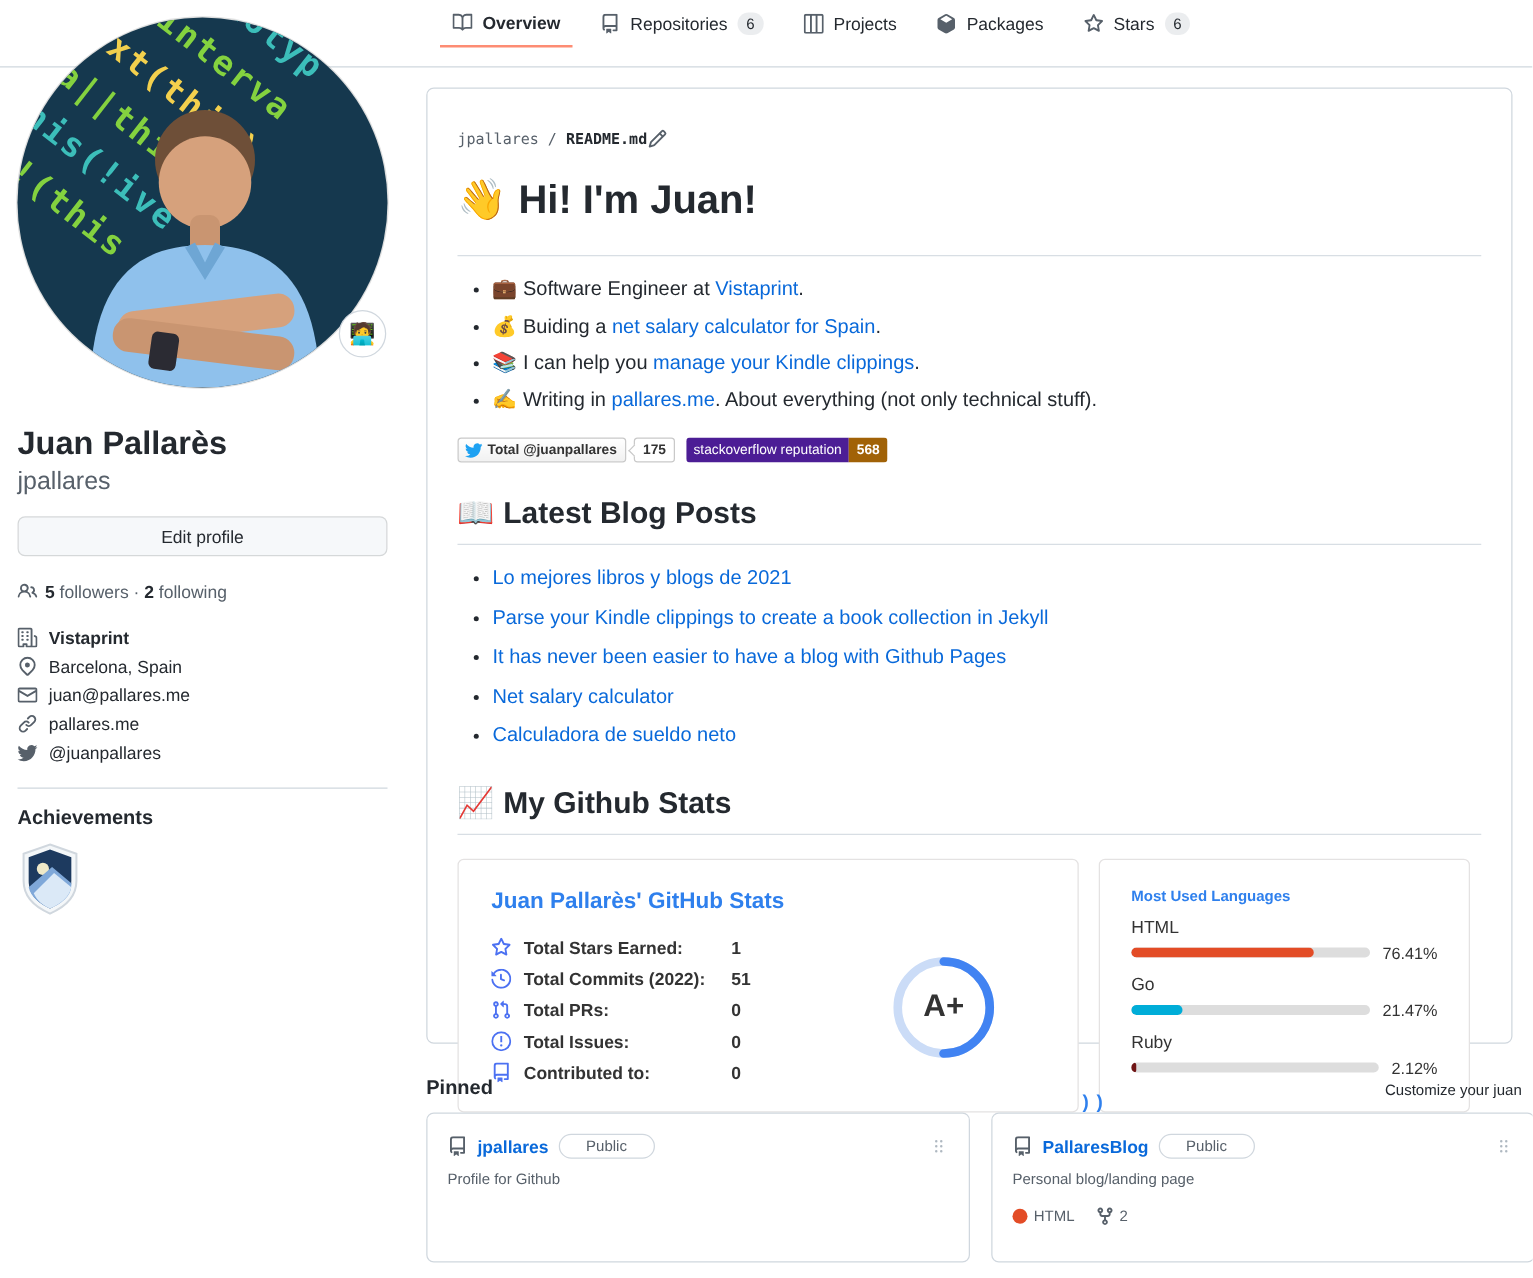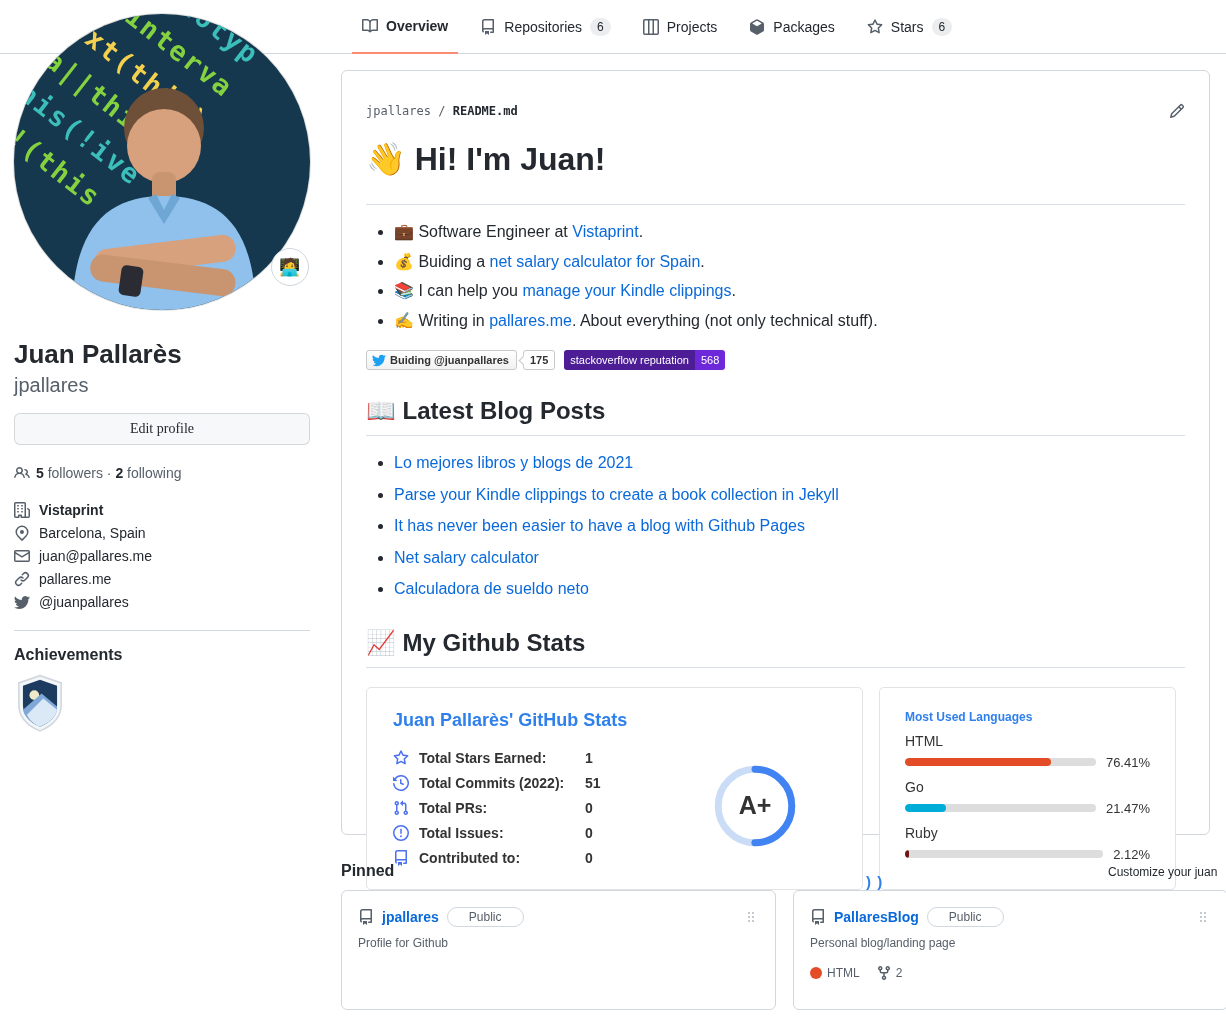--- a/index.html
+++ b/index.html
@@ -8,73 +8,73 @@
     position:relative; overflow:hidden; background:#fff;
     font-family:"Liberation Sans","DejaVu Sans",sans-serif;
     color:#24292f; font-size:14px;
   }
   svg { display:block; }
   .oct { fill:#57606a; }
 
   
   .topnav { position:absolute; top:0; left:0; right:0; height:54px; border-bottom:1px solid #d0d7de; background:#fff; }
   .topnav-inner { margin-left:352px; display:flex; height:54px; }
-  .tab { display:flex; align-items:center; gap:8px; padding:0 10px; margin-right:12px; height:54px; cursor:pointer; font-size:14px; color:#24292f; }
+  .tab { display:flex; align-items:center; gap:8px; padding:0 10px; margin-right:12px; height:38px; cursor:pointer; font-size:14px; color:#24292f; }
   .tab.active { font-weight:700; border-bottom:2px solid #fd8c73; }
   .tab .counter { background:rgba(175,184,193,.25); border-radius:2em; font-size:12px; font-weight:400; line-height:18px; padding:0 7px; color:#24292f; }
 
   
   .sidebar { position:absolute; left:14px; top:14px; width:296px; z-index:5; }
   .avatar-wrap { position:relative; width:296px; height:296px; }
   .avatar { width:296px; height:296px; border-radius:50%; overflow:hidden; position:relative;
             background:#15384e; box-shadow:0 0 0 1px rgba(27,31,36,.15); }
   .code-bg { position:absolute; left:-90px; top:-70px; width:560px;
              transform:rotate(38deg); transform-origin:280px 220px;
              font-family:"DejaVu Sans Mono","Liberation Mono",monospace;
              font-size:27px; font-weight:700; line-height:42px; letter-spacing:2px; white-space:nowrap; opacity:.95; }
   .person { position:absolute; inset:0; }
   .status-btn { position:absolute; right:1px; bottom:24px; width:38px; height:38px; border-radius:50%;
                 background:#fff; border:1px solid #d0d7de; display:flex; align-items:center; justify-content:center;
                 font-size:17px; cursor:pointer; z-index:6; }
   .p-name { margin-top:28px; font-size:26px; font-weight:700; line-height:1.25; color:#24292f; }
   .p-login { font-size:20px; font-weight:300; color:#57606a; line-height:24px; margin-top:2px; }
   .edit-btn { margin-top:16px; width:100%; height:32px; background:#f6f8fa; border:1px solid rgba(27,31,36,.15);
               border-radius:6px; font-size:14px; font-weight:500; color:#24292f; cursor:pointer;
-              font-family:Liberation Serif, serif; }
+              font-family:Liberation Sans, sans-serif; }
   .follow-row { margin-top:20px; display:flex; align-items:center; gap:6px; font-size:14px; color:#57606a; }
   .follow-row b { color:#24292f; font-weight:600; }
   .vcard { margin-top:18px; list-style:none; }
   .vcard li { display:flex; align-items:center; gap:9px; padding:3.5px 0; font-size:14px; color:#24292f; }
   .vcard li.org { font-weight:600; }
   .sb-divider { border:none; border-top:1px solid #d0d7de; margin-top:16px; }
   .ach-title { margin-top:15px; font-size:16px; font-weight:600; }
   .ach-badge { margin-top:10px; width:52px; cursor:pointer; }
 
   
   .readme { position:absolute; left:341px; top:70px; width:869px; height:765px;
             border:1px solid #d0d7de; border-radius:6px; background:#fff; padding:32px 24px 24px; }
-  .file-head { display:flex; align-items:center; justify-content:space-between; }
+  .file-head { display:flex; align-items:center; justify-content:flex-start; }
   .file-path { font-family:"DejaVu Sans Mono","Liberation Mono",monospace; font-size:12px; color:#57606a; }
   .file-path .fp-file { color:#24292f; font-weight:600; }
   .pencil { cursor:pointer; }
   h1.md { margin-top:20px; font-size:32px; font-weight:600; line-height:40px; padding-bottom:25px; border-bottom:1px solid #d8dee4; }
   .md-list { margin:15px 0 0 0; padding-left:28px; }
   .md-list li { font-size:16px; line-height:24.5px; margin-top:5px; }
   a.lnk, .lnk { color:#0969da; text-decoration:none; cursor:pointer; }
   .badges { margin-top:17px; display:flex; align-items:center; }
   .tw-btn { display:flex; align-items:center; gap:4px; height:20px; padding:0 7px 0 5px;
             background:linear-gradient(#ffffff,#f1f1f1); border:1px solid #c9c9c9; border-radius:3px;
             font-size:11px; font-weight:700; color:#333; cursor:pointer; }
   .tw-count { position:relative; margin-left:6px; height:20px; line-height:18px; padding:0 6px;
               background:#fff; border:1px solid #c9c9c9; border-radius:3px; font-size:11px; font-weight:700; color:#333; }
   .tw-count::before { content:''; position:absolute; left:-4px; top:6px; width:6px; height:6px; background:#fff;
               border-left:1px solid #c9c9c9; border-bottom:1px solid #c9c9c9; transform:rotate(45deg); }
   .so-badge { display:flex; height:20px; margin-left:9px; border-radius:3px; overflow:hidden; font-size:11px; cursor:pointer; }
   .so-badge .so-l { background:#4c1d95; color:#fff; line-height:20px; padding:0 6px; }
-  .so-badge .so-r { background:#6d28d9; color:#fff; font-weight:400; line-height:20px; padding:0 6px; }
+  .so-badge .so-r { background:#a16207; color:#fff; font-weight:700; line-height:20px; padding:0 6px; }
   h2.md { margin-top:26px; font-size:24px; font-weight:600; line-height:30px; padding-bottom:9px; border-bottom:1px solid #d8dee4; }
   .blog-list { margin:15px 0 0 0; padding-left:28px; }
   .blog-list li { font-size:16px; line-height:24.5px; margin-top:7px; }
 
   
   .cards-row { position:relative; margin-top:19px; display:flex; gap:16px; }
   .stat-card { position:relative; width:497px; height:203px; border:1px solid #e4e2e2; border-radius:5px; padding:22px 26px; background:#fff; }
   .stat-title { font-size:18px; font-weight:700; color:#2f80ed; }
   .stat-rows { margin-top:15px; }
   .stat-row { display:flex; align-items:center; height:25px; }
@@ -276,21 +276,21 @@
     <li><span>💰</span> <span>Buiding a </span><span class="lnk">net salary calculator for Spain</span><span>.</span></li>
     <li><span>📚</span> <span>I can help you </span><span class="lnk">manage your Kindle clippings</span><span>.</span></li>
     <li><span>✍️</span> <span>Writing in </span><span class="lnk">pallares.me</span><span>. About everything (not only technical stuff).</span></li>
   </ul>
 
   <div class="badges">
     <span class="tw-btn">
       <svg width="14" height="14" viewBox="0 0 16 16">
           <path fill="#1da1f2" d="M5.026 15c6.038 0 9.341-5.003 9.341-9.334 0-.14 0-.282-.006-.422A6.685 6.685 0 0 0 16 3.542a6.658 6.658 0 0 1-1.889.518 3.301 3.301 0 0 0 1.447-1.817 6.533 6.533 0 0 1-2.087.793A3.286 3.286 0 0 0 7.875 6.03a9.325 9.325 0 0 1-6.767-3.429 3.289 3.289 0 0 0 1.018 4.382A3.323 3.323 0 0 1 .64 6.575v.045a3.288 3.288 0 0 0 2.632 3.218 3.203 3.203 0 0 1-.865.115 3.23 3.23 0 0 1-.614-.057 3.283 3.283 0 0 0 3.067 2.277A6.588 6.588 0 0 1 .78 13.58a6.32 6.32 0 0 1-.78-.045A9.344 9.344 0 0 0 5.026 15Z"></path>
         </svg>
-      <span>Buiding @juanpallares</span>
+      <span>Total @juanpallares</span>
     </span>
     <span class="tw-count">175</span>
     <span class="so-badge">
       <span class="so-l">stackoverflow reputation</span>
         <span class="so-r">568</span>
     </span>
   </div>
 
   <h2 class="md"><span>📖</span> <span>Latest Blog Posts</span></h2>
   <ul class="blog-list">

